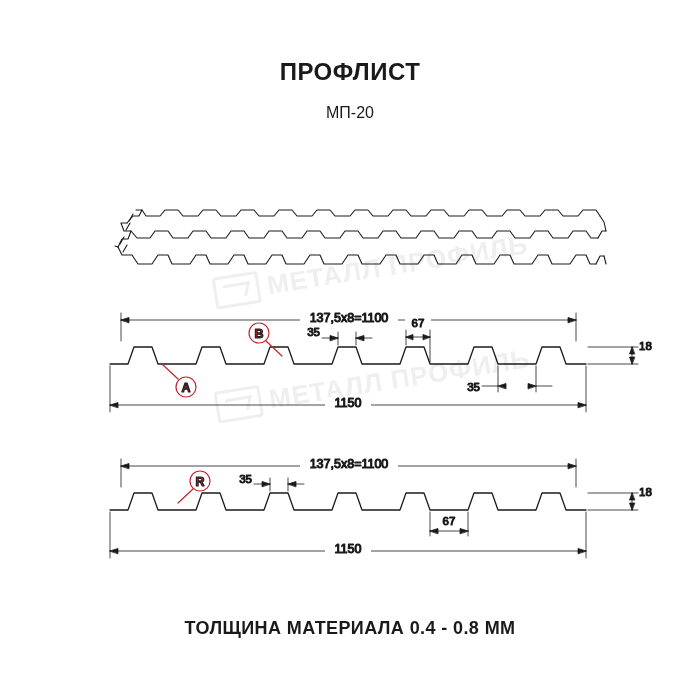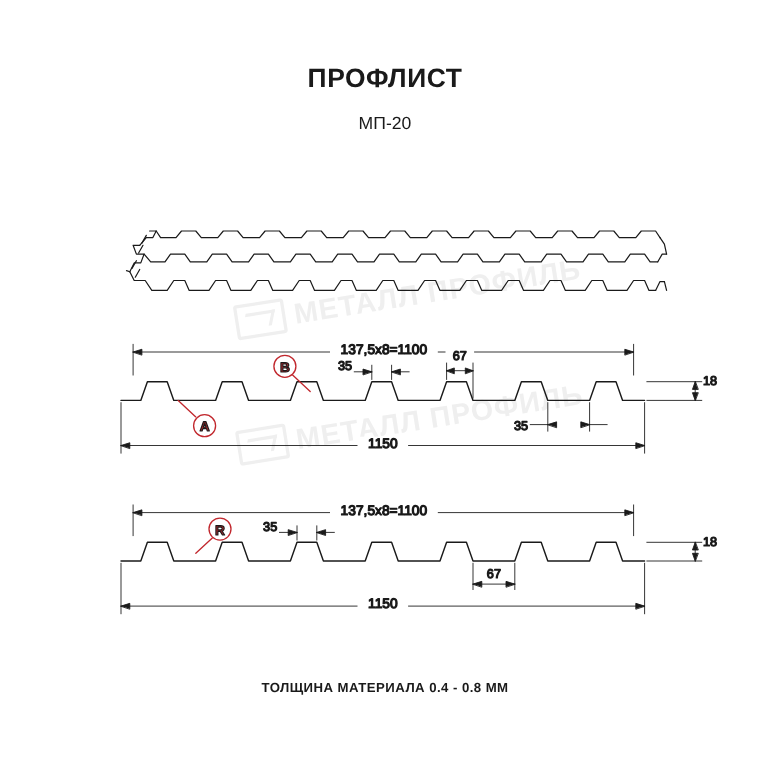--- a/index.html
+++ b/index.html
@@ -39,21 +39,21 @@
     font-size: 16px;
     font-weight: normal;
     color: #1a1a1a;
   }
   .footer-note {
     position: absolute;
     top: 618px;
     left: 0;
     width: 700px;
     text-align: center;
-    font-size: 12px;
+    font-size: 18px;
     font-weight: bold;
     letter-spacing: 0.4px;
     color: #1a1a1a;
   }
   svg.layer {
     position: absolute;
     top: 0;
     left: 0;
     width: 700px;
     height: 700px;

